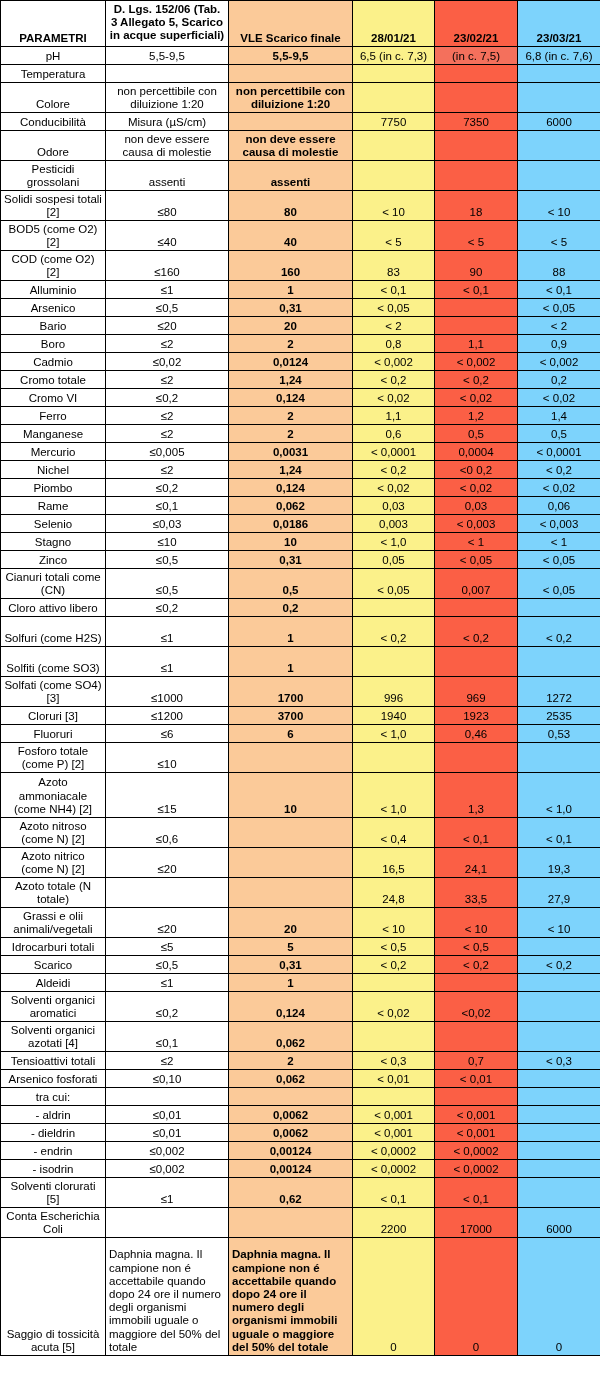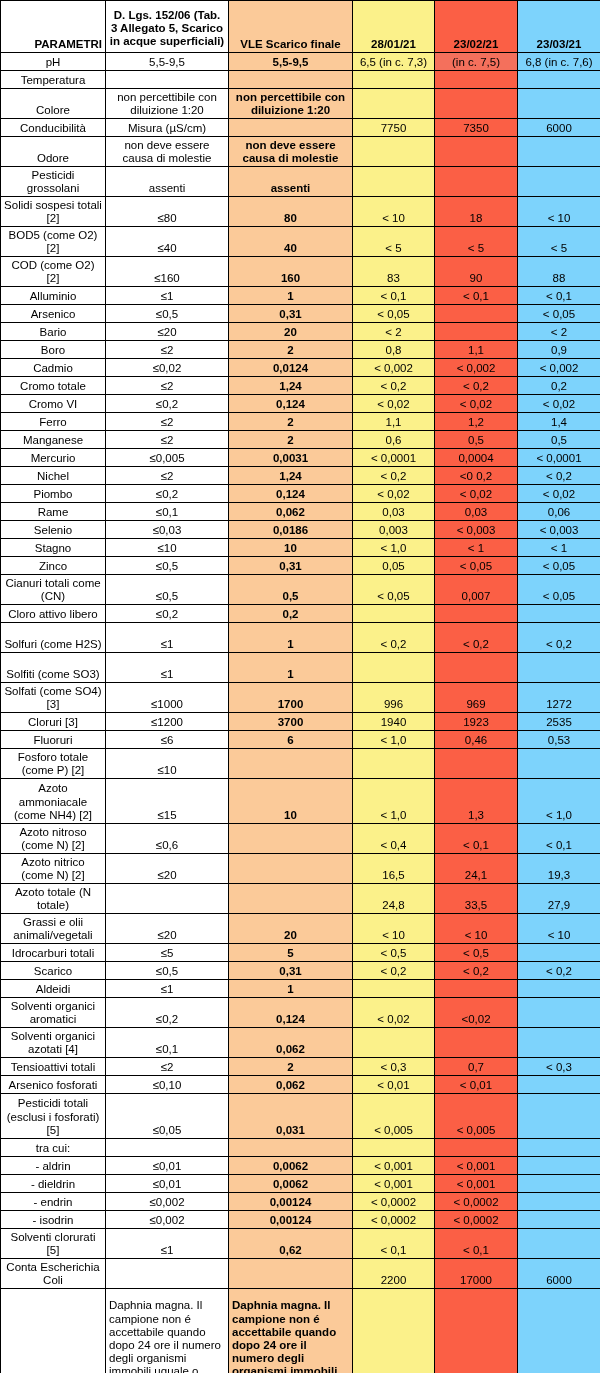--- a/index.html
+++ b/index.html
@@ -47,21 +47,21 @@
   td.bold { font-weight: bold; }
 
   
   tr.header td {
     font-weight: bold;
     font-size: 12px;
     line-height: 14px;
     vertical-align: bottom;
     padding-bottom: 2px;
   }
-  tr.header td.col-param { text-align: right; }
+  tr.header td.col-param { text-align: center; }
   tr.header td.col-lim   { text-align: center; }
 
   
   tr.h1 td { height: 15px; }
   tr.h2 td { height: 27px; }
   tr.h3 td { height: 42px; }
   td.ta-left { text-align: left; }
   td.va-top  { vertical-align: top; }
 </style>
 </head>
@@ -72,21 +72,21 @@
     <col class="c-param">
       <col class="c-lim">
       <col class="c-vle">
     <col class="c-d1">
       <col class="c-d2">
       <col class="c-d3">
   </colgroup>
   <tbody id="tbody">
       <tr class="header h3">
         <td class="col-param bold">PARAMETRI</td>
-        <td class="col-lim bold" style="vertical-align: top; padding-top: 8px;">D. Lgs. 152/06 (Tab. 3 Allegato 5, Scarico in acque superficiali)</td>
+        <td class="col-lim bold" style="vertical-align: top; padding-top: 2px;">D. Lgs. 152/06 (Tab. 3 Allegato 5, Scarico in acque superficiali)</td>
         <td class="col-vle bold">VLE  Scarico finale</td>
         <td class="col-d1 bold">28/01/21</td>
         <td class="col-d2 bold">23/02/21</td>
         <td class="col-d3 bold">23/03/21</td>
       </tr>
       <tr class="h1">
         <td class="col-param">pH</td>
         <td class="col-lim">5,5-9,5</td>
         <td class="col-vle bold">5,5-9,5</td>
         <td class="col-d1">6,5 (in c. 7,3)</td>
@@ -438,28 +438,20 @@
         <td class="col-d3">&lt; 0,3</td>
       </tr>
       <tr class="h1">
         <td class="col-param blue">Arsenico fosforati</td>
         <td class="col-lim blue">≤0,10</td>
         <td class="col-vle blue bold">0,062</td>
         <td class="col-d1 blue">&lt; 0,01</td>
         <td class="col-d2 blue">&lt; 0,01</td>
         <td class="col-d3 blue"></td>
       </tr>
-      <tr class="h3">
-        <td class="col-param blue">Pesticidi totali (esclusi i fosforati) [5]</td>
-        <td class="col-lim blue">≤0,05</td>
-        <td class="col-vle blue bold">0,031</td>
-        <td class="col-d1 blue">&lt; 0,005</td>
-        <td class="col-d2 blue">&lt; 0,005</td>
-        <td class="col-d3 blue"></td>
-      </tr>
       <tr class="h1">
         <td class="col-param blue">tra cui:</td>
         <td class="col-lim blue"></td>
         <td class="col-vle blue bold"></td>
         <td class="col-d1 blue"></td>
         <td class="col-d2 blue"></td>
         <td class="col-d3 blue"></td>
       </tr>
       <tr class="h1">
         <td class="col-param blue">- aldrin</td>

